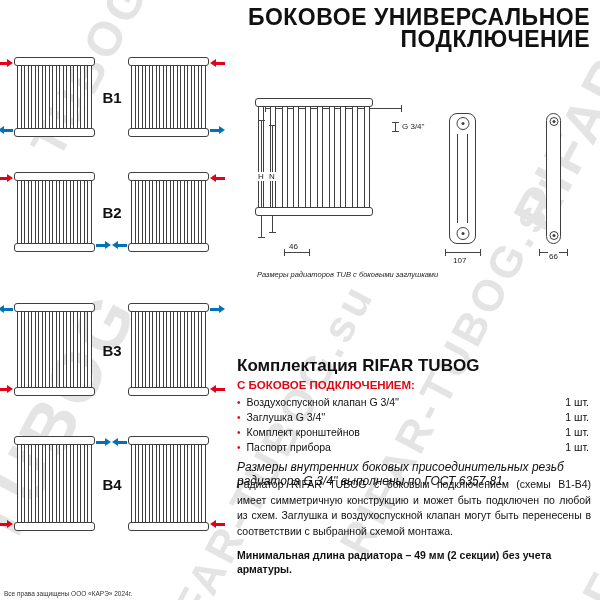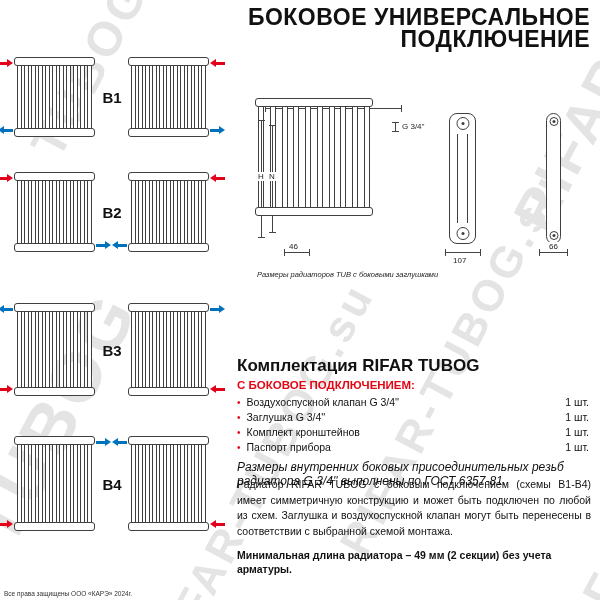--- a/index.html
+++ b/index.html
@@ -336,21 +336,21 @@
     <span class="boss bottom"></span>
   </div>
   <div class="dim h" style="left:445px; top:252px; width:36px; z-index:1;"></div>
   <div class="dim-label" style="left:452px; top:256px; z-index:1;">107</div>
 
   <div class="profile narrow" style="left:546px; top:113px; width:15px; height:131px;">
     <span class="boss top"></span>
     <span class="boss bottom"></span>
   </div>
   <div class="dim h" style="left:539px; top:252px; width:29px; z-index:1;"></div>
-  <div class="dim-label" style="left:548px; top:242px; z-index:1;text-align:center;">66</div>
+  <div class="dim-label" style="left:548px; top:252px; z-index:1;text-align:center;">66</div>
 
   <div class="kit">
     <div class="kit-title">Комплектация RIFAR TUBOG</div>
     <div class="kit-subtitle">С БОКОВОЕ ПОДКЛЮЧЕНИЕМ:</div>
     <div class="kit-item">
       <span class="bullet">•</span>
       <span class="kit-name">Воздухоспускной клапан G 3/4''</span>
       <span class="kit-qty">1 шт.</span>
     </div>
     <div class="kit-item">

